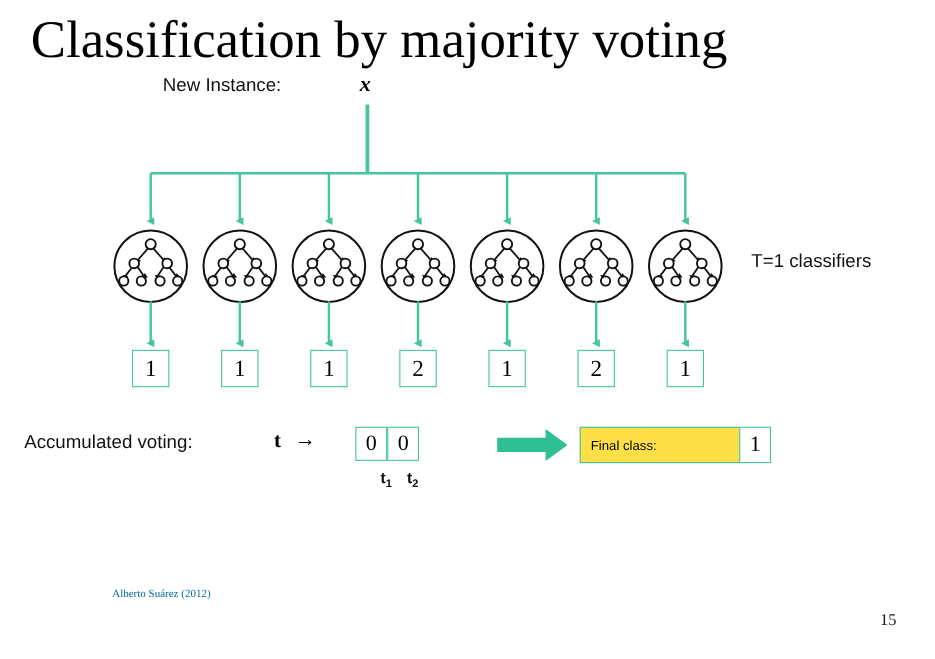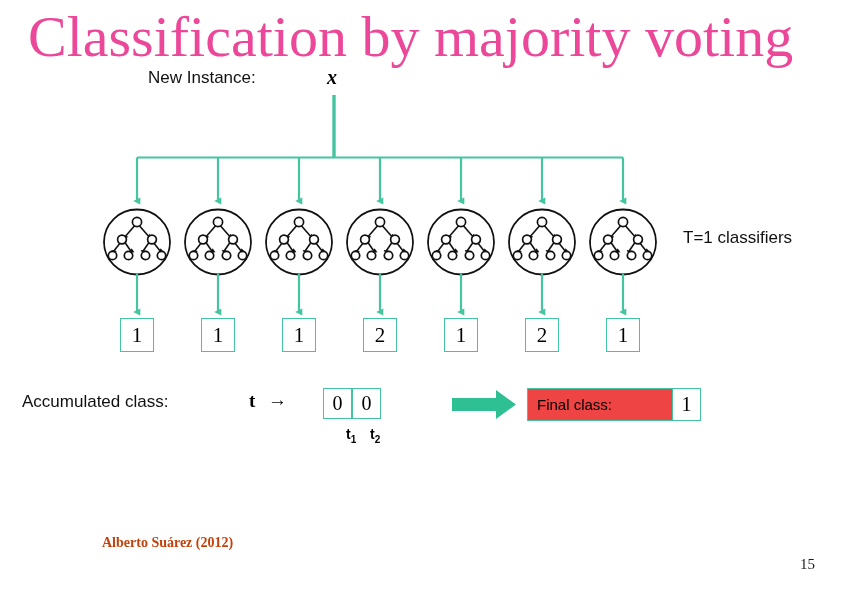--- a/index.html
+++ b/index.html
@@ -16,24 +16,24 @@
     font-family: "Liberation Sans", sans-serif;
     color: #000000;
   }
 
   
   #title {
     position: absolute;
     left: 28px;
     top: 12px;
     font-family: "Liberation Serif", serif;
-    font-size: 58px;
+    font-size: 48px;
     line-height: 50px;
     letter-spacing: 0px;
-    color: #ec4899;
+    color: #000000;
     white-space: nowrap;
   }
 
   
   .label-sans {
     position: absolute;
     font-family: "Liberation Sans", sans-serif;
     font-size: 17px;
     line-height: 20px;
     color: #111111;
@@ -133,22 +133,22 @@
     left: 527px;
     top: 388px;
     width: 146px;
     height: 33px;
     border: 1.6px solid #45c4a0;
     box-sizing: border-box;
     display: flex;
     align-items: center;
     padding-left: 9px;
     font-family: "Liberation Sans", sans-serif;
-    font-size: 15px;
-    background: #ef4444;
+    font-size: 12px;
+    background: #fde047;
   }
   #final-class-value {
     position: absolute;
     left: 672px;
     top: 388px;
     width: 29px;
     height: 33px;
     border: 1.6px solid #45c4a0;
     box-sizing: border-box;
     display: flex;
@@ -158,24 +158,23 @@
     font-size: 20px;
     background: #ffffff;
   }
 
   
   #footer-author {
     position: absolute;
     left: 102px;
     top: 535px;
     font-family: "Liberation Serif", serif;
-    font-size: 14px;
-    color: #c2410c;
-    white-space: nowrap;
-    font-weight: bold;
+    font-size: 10px;
+    color: #0369a1;
+    white-space: nowrap;
   }
   #page-number {
     position: absolute;
     left: 800px;
     top: 556px;
     font-family: "Liberation Serif", serif;
     font-size: 15px;
     color: #1a1a1a;
   }
 </style>
@@ -262,21 +261,21 @@
   <div class="label-sans" id="classifiers-label">T=1 classifiers</div>
 
   <div class="vote-box" style="left:120px; top:318px;">1</div>
   <div class="vote-box" style="left:201px; top:318px;">1</div>
   <div class="vote-box" style="left:282px; top:318px;">1</div>
   <div class="vote-box" style="left:363px; top:318px;">2</div>
   <div class="vote-box" style="left:444px; top:318px;">1</div>
   <div class="vote-box" style="left:525px; top:318px;">2</div>
   <div class="vote-box" style="left:606px; top:318px;">1</div>
 
-  <div class="label-sans" id="accumulated-label">Accumulated class:</div>
+  <div class="label-sans" id="accumulated-label">Accumulated voting:</div>
   <div id="t-symbol">t</div>
   <div id="t-arrow">→</div>
 
   <div class="tally-cell" style="left:323px; top:388px;">0</div>
   <div class="tally-cell" style="left:352px; top:388px;">0</div>
 
   <div class="tally-sub" style="left:346px;">
     <span>t</span><sub>1</sub>
   </div>
   <div class="tally-sub" style="left:370px;">

